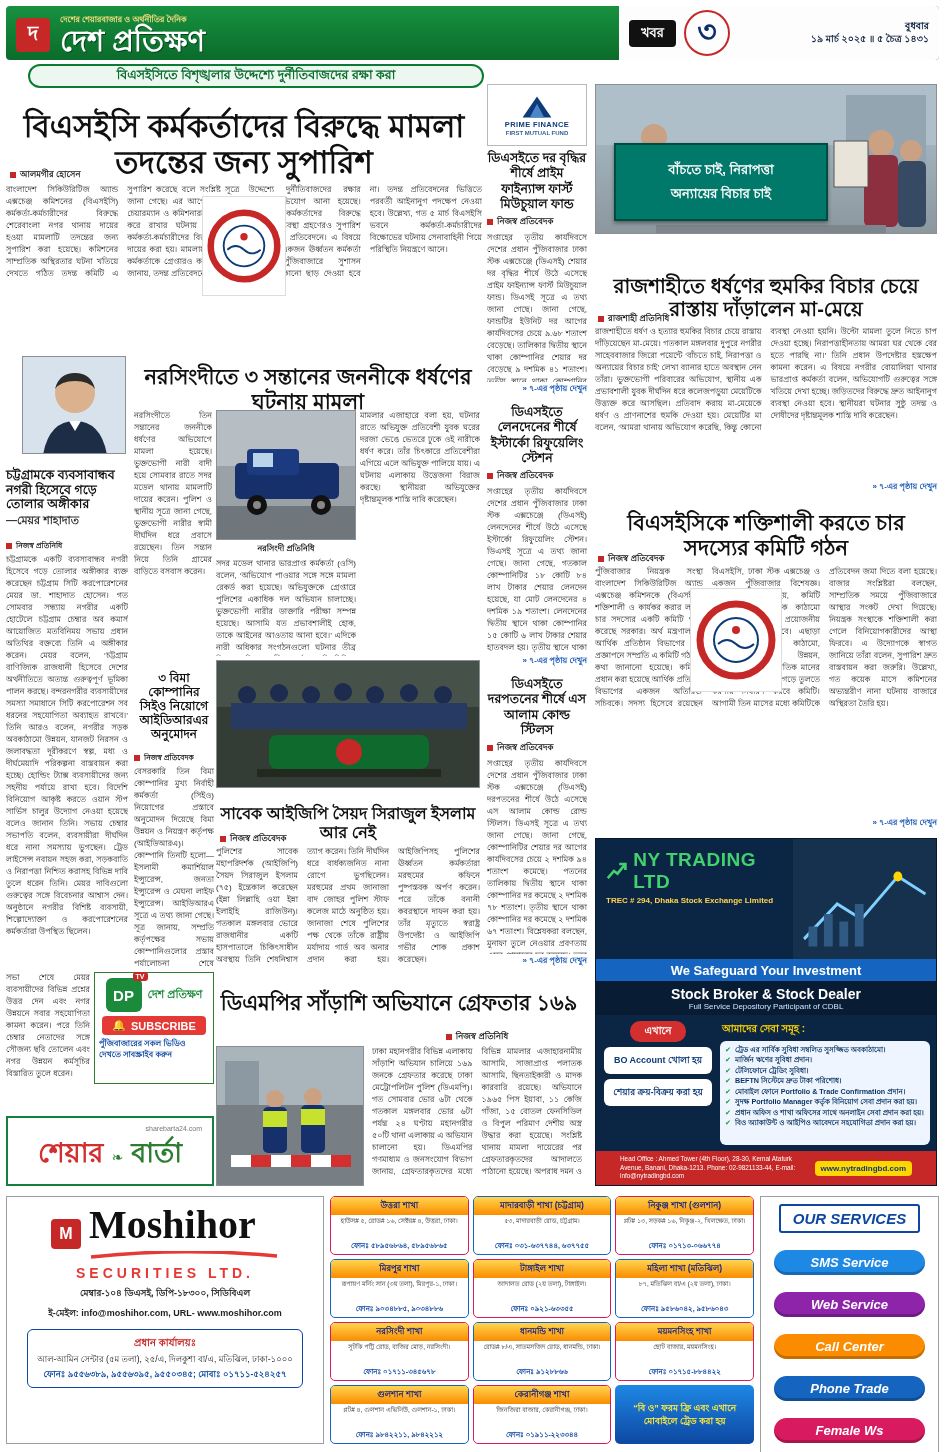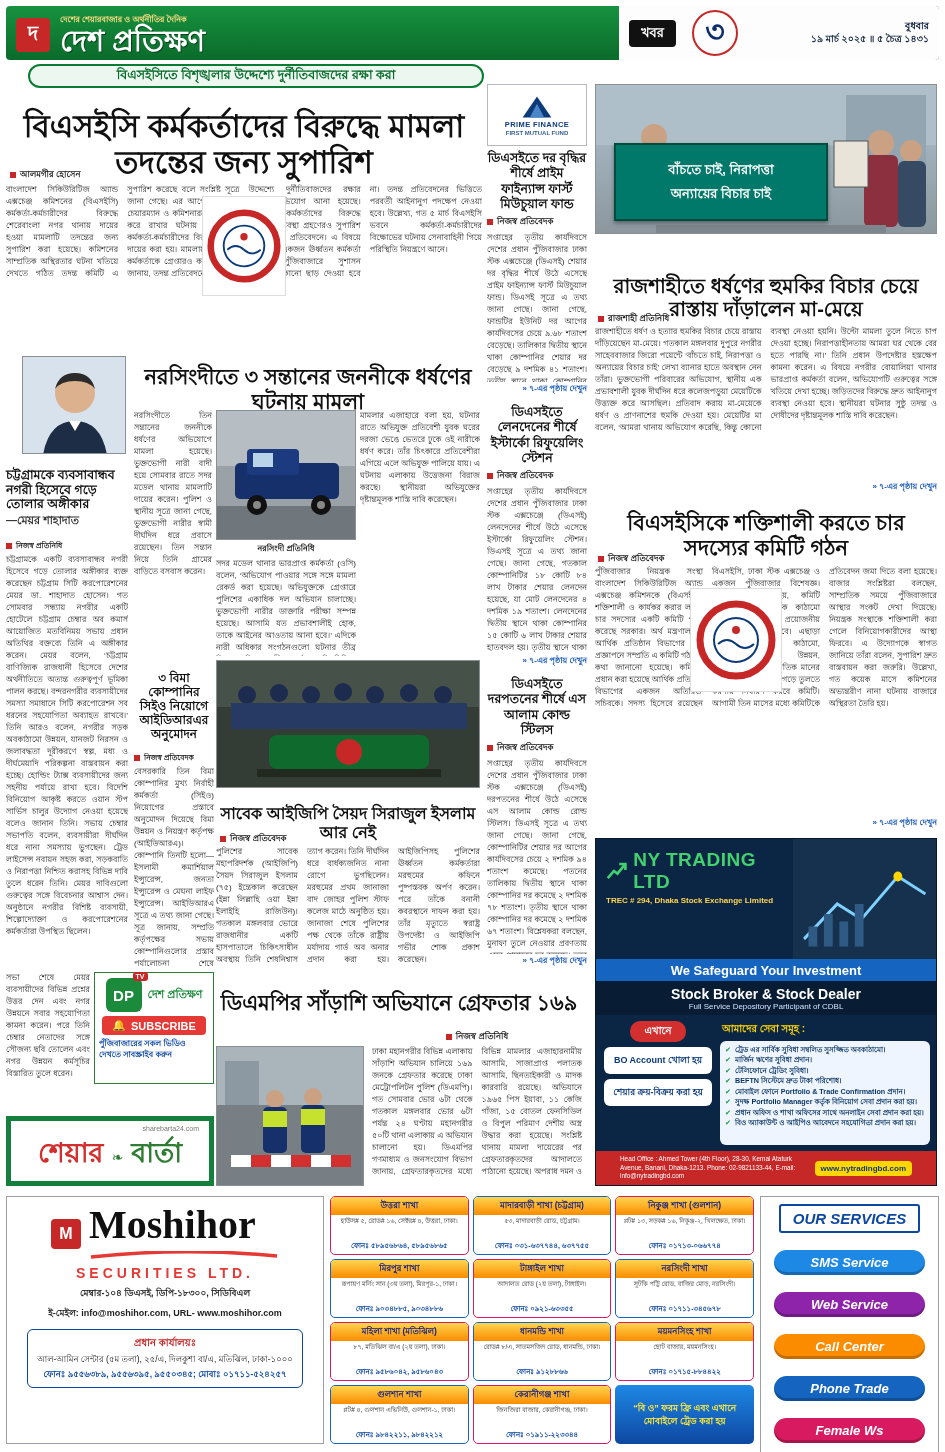--- a/index.html
+++ b/index.html
@@ -19,21 +19,21 @@
   .caption{font-size:8px;font-weight:700;color:#111;text-align:center;}
   
   .masthead{left:6px;top:6px;width:933px;height:54px;display:flex;
             background:linear-gradient(180deg,#17923f,#0b6b2b);border-radius:4px;}
   .mast-left{flex:1;padding:3px 10px 0 10px;color:#fff;display:flex;align-items:center;gap:10px;}
   .mast-mark{width:34px;height:34px;background:#c62828;border-radius:4px;color:#fff;font-weight:800;
              font-size:20px;display:flex;align-items:center;justify-content:center;}
   .mast-text .tagline{font-size:8px;color:#ffe082;font-weight:700;}
   .mast-text .paper-name{font-size:29px;font-weight:800;color:#fff;text-shadow:1px 1px 0 #06451c;line-height:1.05;}
   .mast-right{width:300px;background:#fdfdfd;border-radius:0 4px 4px 0;display:flex;align-items:center;
-              gap:16px;padding:4px 10px;}
+              gap:8px;padding:4px 10px;}
   .section-label{background:#111;color:#fff;font-weight:700;font-size:13px;padding:3px 12px;border-radius:4px;}
   .page-num{font-size:30px;font-weight:800;color:#0d2d6b;border:2px solid #c62828;border-radius:50%;
             width:42px;height:42px;display:flex;align-items:center;justify-content:center;flex:0 0 auto;}
   .date-block{font-size:9.5px;font-weight:700;color:#10233f;text-align:right;flex:1;line-height:1.35;}
   
   .kicker{left:28px;top:64px;width:452px;height:20px;border:2px solid #0b7a33;border-radius:12px;
           background:#ecf7ef;color:#0a6e2e;font-weight:800;font-size:12.5px;
           display:flex;align-items:center;justify-content:center;}
   
   .photo{background:#c9ced3;overflow:hidden;border:1px solid #8a8f94;box-sizing:border-box;}
@@ -77,21 +77,21 @@
   .dp-row{display:flex;align-items:center;gap:6px;}
   .dp-logo{width:36px;height:34px;background:#1b8a3a;border-radius:6px;color:#fff;font-weight:800;font-size:15px;
            display:flex;align-items:center;justify-content:center;position:relative;}
   .dp-tv{position:absolute;right:-6px;top:-6px;background:#c62828;color:#fff;font-size:7px;font-weight:800;
          padding:1px 3px;border-radius:3px;}
   .dp-brand{font-size:11px;font-weight:800;color:#1b8a3a;}
   .dp-sub{background:#e53935;color:#fff;font-weight:800;font-size:11px;padding:3px 10px;border-radius:4px;
           display:flex;align-items:center;gap:5px;}
   .dp-cap{font-size:8px;font-weight:800;color:#0d47a1;line-height:1.35;}
   
-  .sb{left:6px;top:1116px;width:208px;height:70px;border:5px solid #15803d;box-sizing:border-box;background:#fff;
+  .sb{left:6px;top:1116px;width:208px;height:70px;border:2px solid #15803d;box-sizing:border-box;background:#fff;
       display:flex;flex-direction:column;align-items:center;justify-content:center;}
   .sb-url{font-size:7px;color:#777;align-self:flex-end;margin-right:10px;}
   .sb-name{display:flex;align-items:baseline;gap:8px;}
   .sb-w1{font-size:27px;font-weight:800;color:#d32f2f;}
   .sb-leaf{color:#2e7d32;font-size:14px;}
   .sb-w2{font-size:27px;font-weight:800;color:#2e7d32;}
   
   .mosh{left:6px;top:1196px;width:318px;height:248px;border:1px solid #9b9fa3;box-sizing:border-box;background:#fff;
         display:flex;flex-direction:column;align-items:center;padding:8px 8px 6px 8px;}
   .mosh-logo-row{display:flex;align-items:center;gap:8px;}
@@ -482,28 +482,28 @@
       <div class="b-head">মিরপুর শাখা</div>
       <div class="b-body">রূপায়ণ মর্নিং সান (৩য় তলা), মিরপুর-১, ঢাকা।</div>
       <div class="b-ph">ফোনঃ ৯০৩৪৮৮৫, ৯০৩৪৮৮৬</div>
     </div>
     <div class="bcard">
       <div class="b-head">টাঙ্গাইল শাখা</div>
       <div class="b-body">আদালত রোড (২য় তলা), টাঙ্গাইল।</div>
       <div class="b-ph">ফোনঃ ০৯২১-৬৩৩৫৫</div>
     </div>
     <div class="bcard">
+      <div class="b-head">মহিলা শাখা (মতিঝিল)</div>
+      <div class="b-body">৮৭, মতিঝিল বা/এ (২য় তলা), ঢাকা।</div>
+      <div class="b-ph">ফোনঃ ৯৫৮৬০৪২, ৯৫৮৬০৪৩</div>
+    </div>
+    <div class="bcard">
       <div class="b-head">নরসিংদী শাখা</div>
       <div class="b-body">সুটকি পট্টি রোড, বাজির মোড়, নরসিংদী।</div>
       <div class="b-ph">ফোনঃ ০১৭১১-৩৪৫৬৭৮</div>
-    </div>
-    <div class="bcard">
-      <div class="b-head">মহিলা শাখা (মতিঝিল)</div>
-      <div class="b-body">৮৭, মতিঝিল বা/এ (২য় তলা), ঢাকা।</div>
-      <div class="b-ph">ফোনঃ ৯৫৮৬০৪২, ৯৫৮৬০৪৩</div>
     </div>
     <div class="bcard">
       <div class="b-head">ধানমন্ডি শাখা</div>
       <div class="b-body">রোড# ৮/এ, সাতমসজিদ রোড, ধানমন্ডি, ঢাকা।</div>
       <div class="b-ph">ফোনঃ ৯১২৮৮৬৬</div>
     </div>
     <div class="bcard">
       <div class="b-head">ময়মনসিংহ শাখা</div>
       <div class="b-body">ছোট বাজার, ময়মনসিংহ।</div>
       <div class="b-ph">ফোনঃ ০১৭১৫-৮৮৪৪২২</div>

